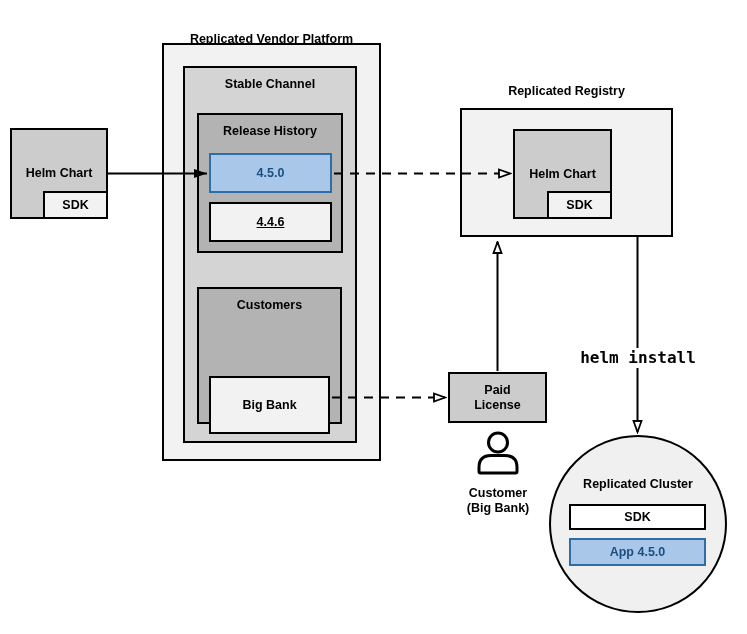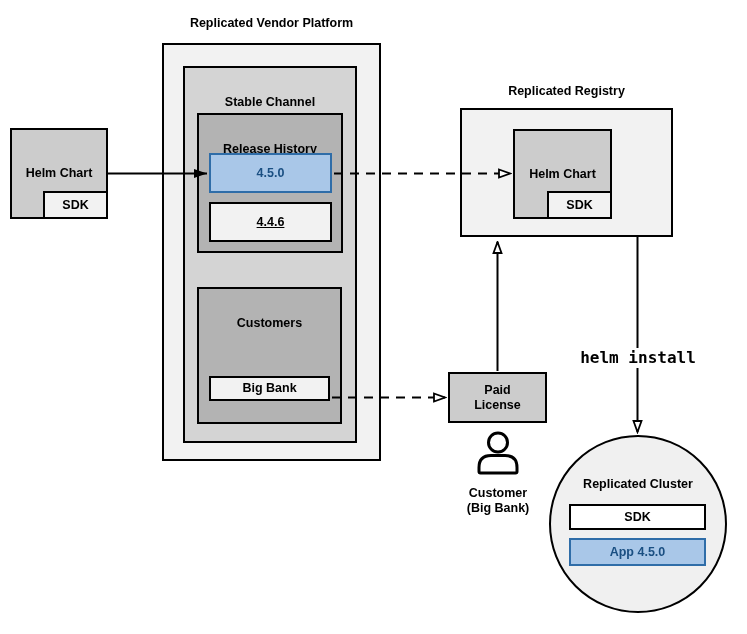--- a/index.html
+++ b/index.html
@@ -4,21 +4,21 @@
 <style>
   html,body{margin:0;padding:0;background:#fff;}
   #canvas{
     position:relative;width:747px;height:634px;background:#fff;overflow:hidden;
     font-family:"Liberation Sans", sans-serif;color:#000;
   }
   .abs{position:absolute;box-sizing:border-box;}
   .box{border:2px solid #000;}
   .lbl{font-weight:bold;font-size:12.5px;line-height:15px;color:#000;}
   .ctr{display:flex;align-items:center;justify-content:center;text-align:center;}
-  .hdr{text-align:center;padding-top:9px;margin-top:18px;}
+  .hdr{text-align:center;padding-top:9px;}
   .t-center{text-align:center;}
   .fill-light{background:var(--light);}
   .fill-stable{background:var(--stable);}
   .fill-mid{background:var(--mid);}
   .fill-dark{background:var(--dark);}
   .fill-white{background:#ffffff;}
   .blue-box{background:var(--blue_fill);border:2px solid var(--blue_stroke);color:var(--blue_text);}
   .blue-box .lbl{color:var(--blue_text);}
   .circle{border-radius:50%;background:var(--circle_fill);border:2px solid #000;}
   .mono-label{
@@ -27,21 +27,21 @@
     line-height:18px;padding:1px 4px;white-space:nowrap;z-index:6;
   }
   #connectors{position:absolute;left:0;top:0;z-index:5;pointer-events:none;}
   .wrap-narrow{width:90px;margin:0 auto;}
 </style>
 </head>
 <body>
 
 <div id="canvas">
 
-  <div class="abs lbl t-center" style="left:162px;top:16px;width:219px;">Replicated Vendor Platform</div>
+  <div class="abs lbl t-center" style="left:162px;top:32px;width:219px;">Replicated Vendor Platform</div>
   <div class="abs box fill-light" style="left:162px;top:43px;width:219px;height:418px;"></div>
 
   <div class="abs box fill-stable" style="left:183px;top:66px;width:174px;height:377px;">
     <div class="lbl hdr">Stable Channel</div>
   </div>
 
   <div class="abs box fill-dark" style="left:197px;top:113px;width:146px;height:140px;">
     <div class="lbl hdr">Release History</div>
   </div>
 
@@ -51,21 +51,21 @@
 
   <div class="abs box fill-light ctr" style="left:209px;top:202px;width:123px;height:40px;text-decoration:underline;">
     <span class="lbl">4.4.6</span>
   </div>
 
   <div class="abs box fill-dark" style="left:197px;top:287px;width:145px;height:137px;">
     <div class="lbl hdr">Customers</div>
   </div>
 
 
-  <div class="abs box fill-light ctr" style="left:209px;top:376px;width:121px;height:25px;">
+  <div class="abs box fill-light ctr" style="left:209px;top:376px;width:121px;height:58px;">
     <span class="lbl">Big Bank</span>
   </div>
 
   <div class="abs box fill-mid ctr" style="left:10px;top:128px;width:98px;height:91px;">
     <span class="lbl">Helm Chart</span>
   </div>
   <div class="abs box fill-light ctr" style="left:43px;top:191px;width:65px;height:28px;">
     <span class="lbl">SDK</span>
   </div>
 

